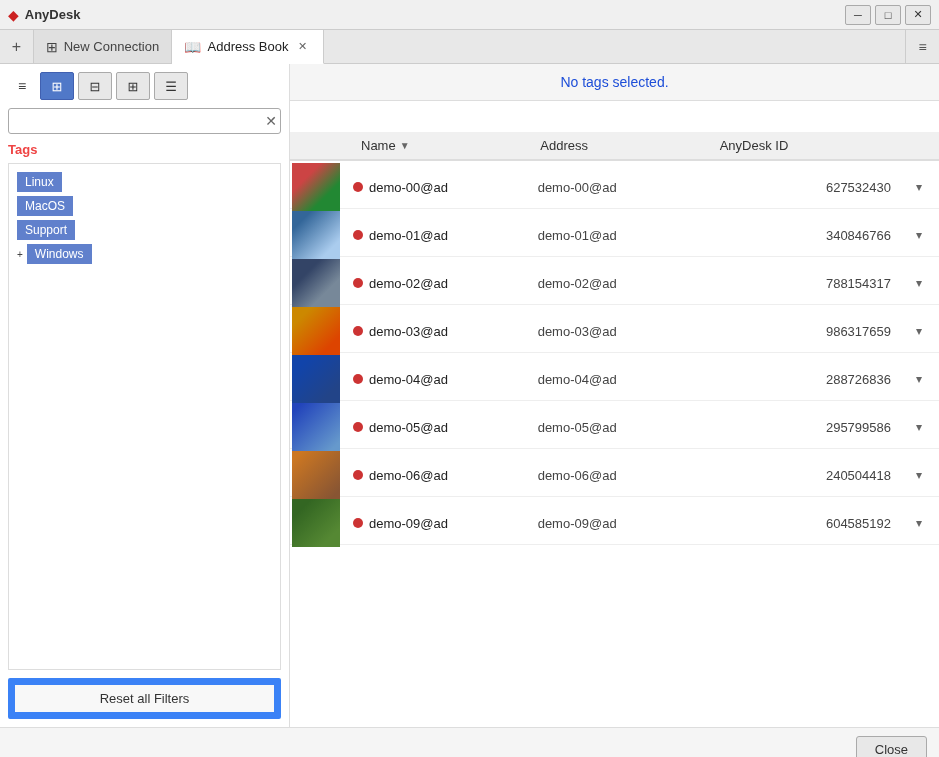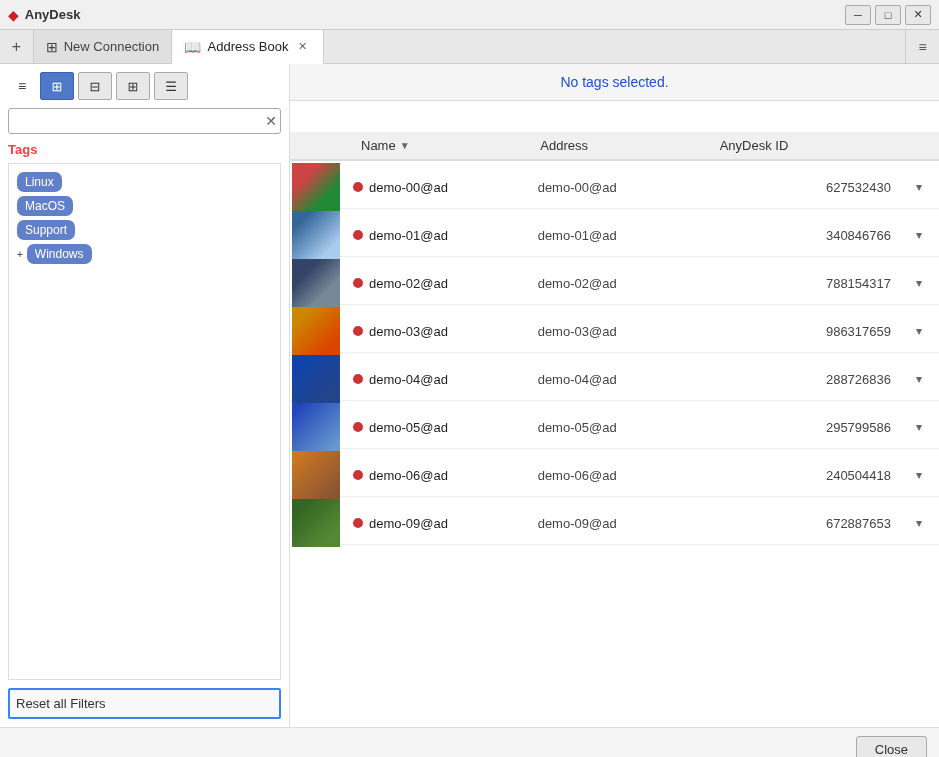--- a/index.html
+++ b/index.html
@@ -87,29 +87,29 @@
     }
 
     .tags-label {
       font-size: 13px; font-weight: bold; color: #ef4444; margin-bottom: 6px;
     }
     .tags-container {
       border: 1px solid #ddd; padding: 8px; flex: 1; display: flex;
       flex-direction: column; gap: 4px; min-height: 0; overflow-y: auto;
     }
     .tag-item {
-      background: #6080cc; color: white; border-radius: 7px;
+      background: #6080cc; color: white; border-radius: 0;
       padding: 3px 8px; font-size: 12px; cursor: pointer;
       display: inline-flex; align-items: center; width: fit-content;
     }
     .tag-expand-icon { font-size: 10px; color: #444; }
 
     .reset-btn {
-      margin-top: 8px; border: 2px solid #3b82f6; background: #f8f8f8;
-      padding: 6px; text-align: left; cursor: pointer; font-size: 13px;
+      margin-top: 8px; border: 7px solid #3b82f6; background: #f8f8f8;
+      padding: 6px; text-align: center; cursor: pointer; font-size: 13px;
       color: #333; border-radius: 2px;
     }
 
     
     .content-area {
       flex: 1; display: flex; flex-direction: column; background: #f5f5f5;
     }
     .content-header {
       text-align: center; padding: 10px; font-size: 14px; color: #1d4ed8;
       background: #f5f5f5; border-bottom: 1px solid #ddd;
@@ -328,21 +328,21 @@
       <div class="row-id">240504418</div>
       <div class="row-chevron">▾</div>
     </div>
           <div class="table-row">
       <div class="row-thumb thumb-7"></div>
       <div class="row-name">
         <span class="status-dot"></span>
         <span>demo-09@ad</span>
       </div>
       <div class="row-address">demo-09@ad</div>
-      <div class="row-id">672887653</div>
+      <div class="row-id">604585192</div>
       <div class="row-chevron">▾</div>
     </div>
         </div>
     </div>
   </div>
 </div>
 
 <div class="action-bar">
   <button class="close-btn">Close</button>
 </div>

